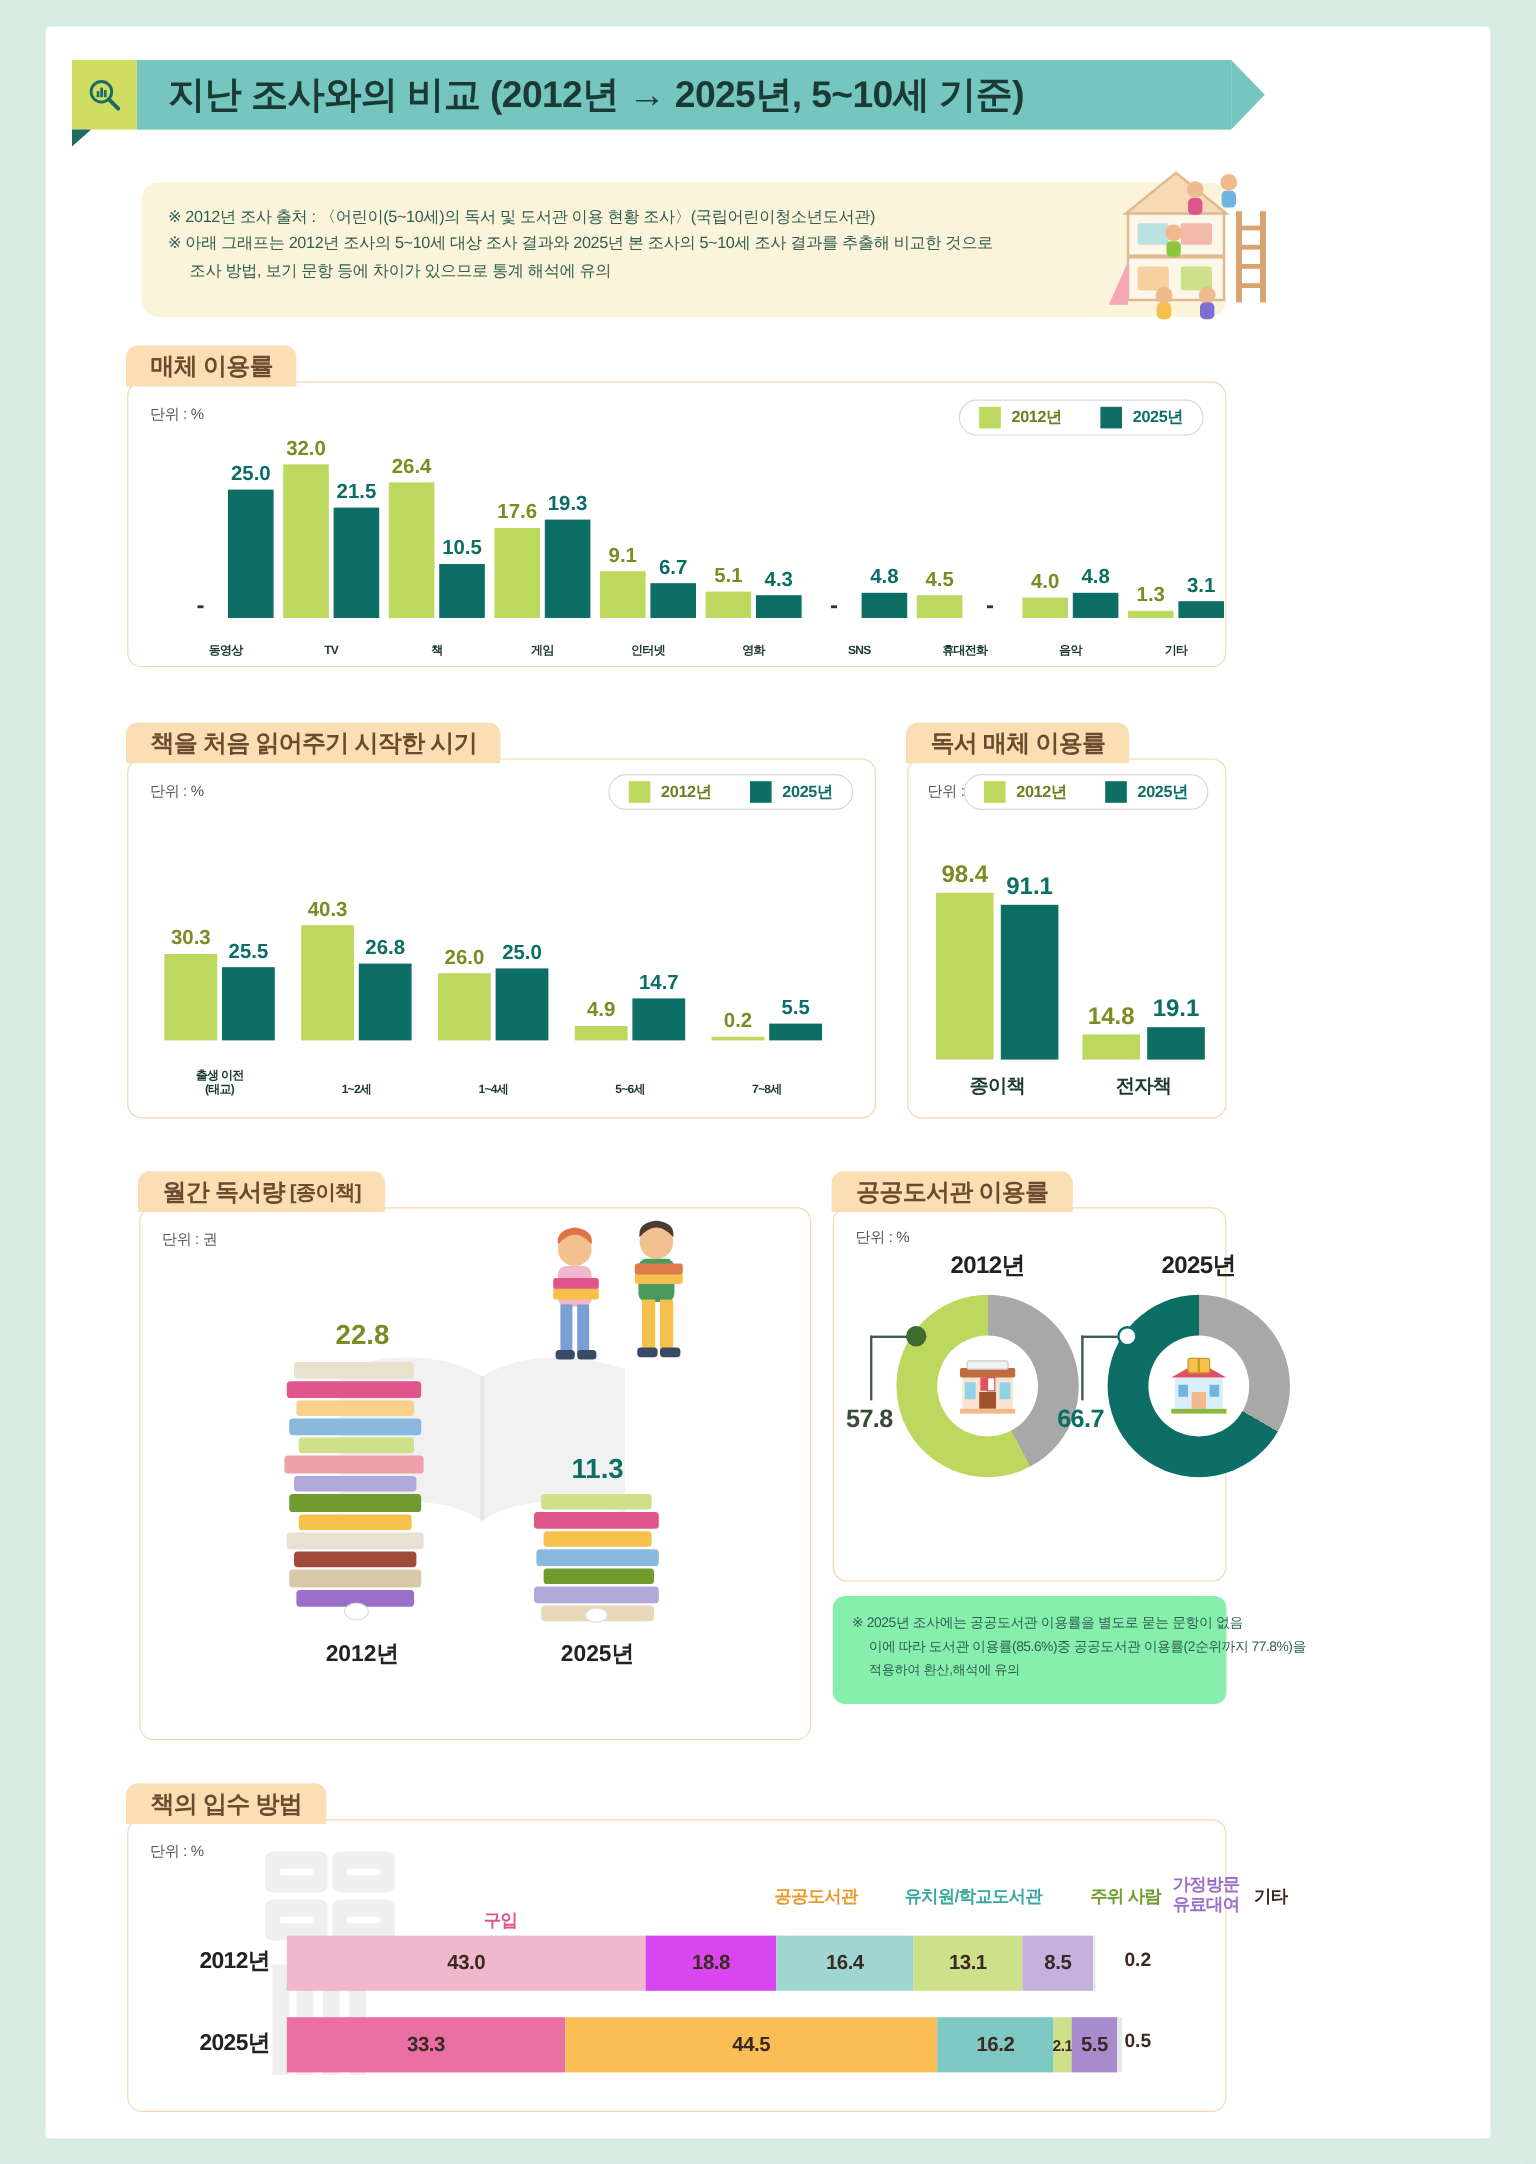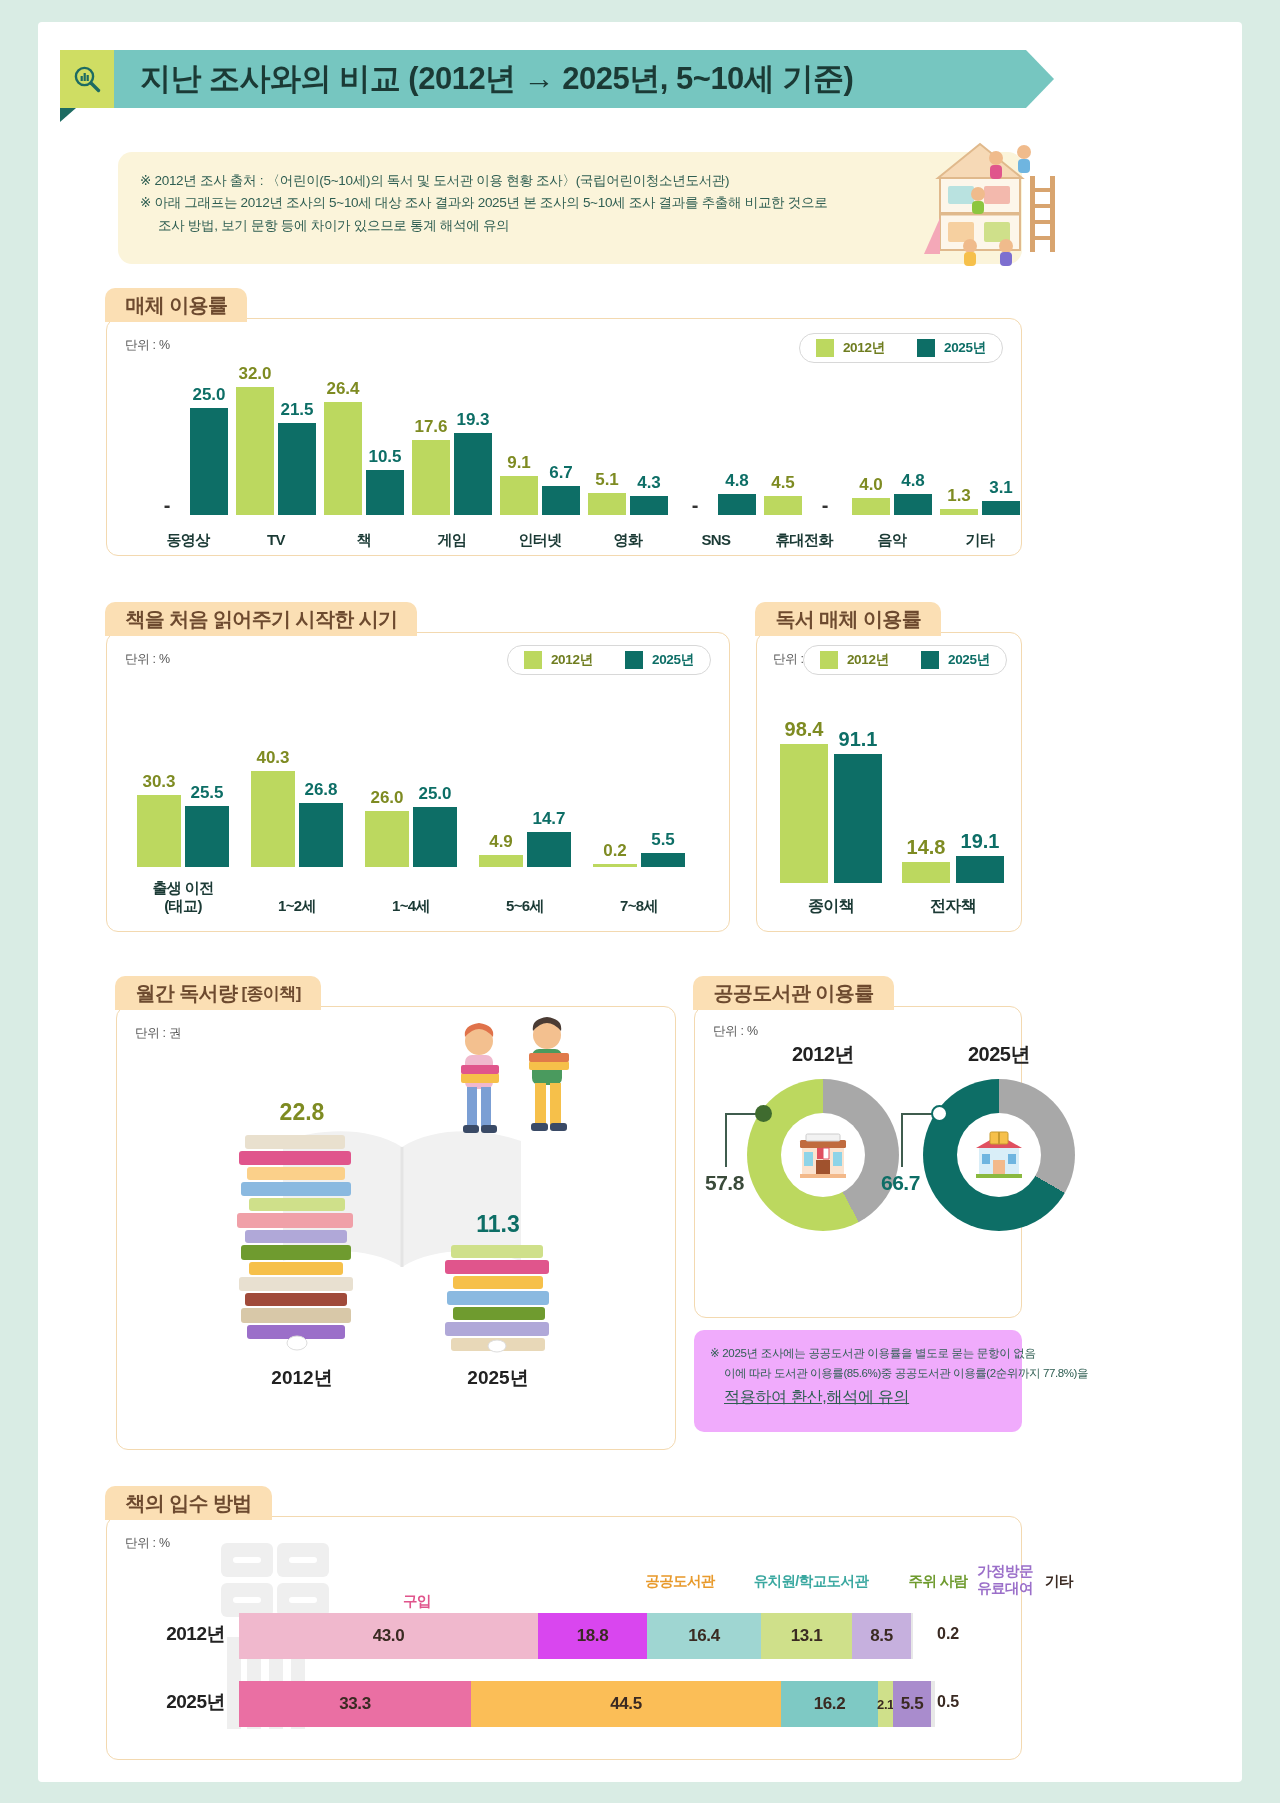--- a/index.html
+++ b/index.html
@@ -132,21 +132,21 @@
     margin-bottom: 5px; white-space: nowrap;
   }
   .gbar-val.a { color: #7e8b22; }
   .gbar-val.b { color: #0d6e66; }
   .gbar-rect { width: 38px; }
   .gbar-rect.a { background: #bcd85f; }
   .gbar-rect.b { background: #0d6e66; }
   .gbar-dash { font-size: 20px; font-weight: bold; color: #333; line-height: 1; }
   .gbar-label {
     position: absolute; bottom: 0; left: -22px; right: -22px;
-    font-size: 15px; font-weight: bold; color: #1b3a35;
+    font-size: 10px; font-weight: bold; color: #1b3a35;
     letter-spacing: -0.6px; line-height: 1.2;
   }
 
   
   .donut-wrap { position: absolute; }
   .donut {
     position: relative; width: 152px; height: 152px; border-radius: 50%;
   }
   .donut .hole {
     position: absolute; left: 34px; top: 34px;
@@ -652,24 +652,24 @@
             </svg>
           </div>
         </div>
         <div class="donut-line" style="left:-22px; top:34px; width:2px; height:54px;"></div>
         <div class="donut-line" style="left:-22px; top:34px; width:34px; height:2px;"></div>
         <div class="donut-dot" style="left:8px; top:26px; background:#ffffff; border:2px solid #0d6e66;"></div>
         <div class="donut-val" style="left:-42px; top:92px; color:#0d6e66;">66.7</div>
       </div>
     </div>
 
-    <div style="position:absolute; left:656px; top:1308px; width:328px; height:102px; background:#f0abfc; border-radius:10px; padding:14px 16px;">
+    <div style="position:absolute; left:656px; top:1308px; width:328px; height:90px; background:#86efac; border-radius:10px; padding:14px 16px;">
       <div style="font-size:11.5px; color:#2f5e52; line-height:1.7; letter-spacing:-0.3px; white-space:nowrap;">※ 2025년 조사에는 공공도서관 이용률을 별도로 묻는 문항이 없음</div>
       <div style="font-size:11.5px; color:#2f5e52; line-height:1.7; letter-spacing:-0.4px; padding-left:14px; white-space:nowrap;">이에 따라 도서관 이용률(85.6%)중 공공도서관 이용률(2순위까지 77.8%)을</div>
-      <div style="font-size:16px; color:#2f5e52; line-height:1.7; letter-spacing:-0.3px; padding-left:14px; white-space:nowrap;text-decoration:underline;">적용하여 환산,해석에 유의</div>
+      <div style="font-size:11px; color:#2f5e52; line-height:1.7; letter-spacing:-0.3px; padding-left:14px; white-space:nowrap;">적용하여 환산,해석에 유의</div>
     </div>
 
     <div class="panel" style="left:68px; top:1494px; width:916px; height:244px;">
       <div class="panel-tab">책의 입수 방법</div>
       <div class="unit" style="left:18px; top:18px;">단위 : %</div>
 
       <div class="bottom-watermark" style="left:104px; top:20px;">
         <svg width="130" height="200" viewBox="0 0 130 200">
           <rect x="10" y="6" width="52" height="34" rx="6" fill="#efefef"></rect>
           <rect x="66" y="6" width="52" height="34" rx="6" fill="#efefef"></rect>

